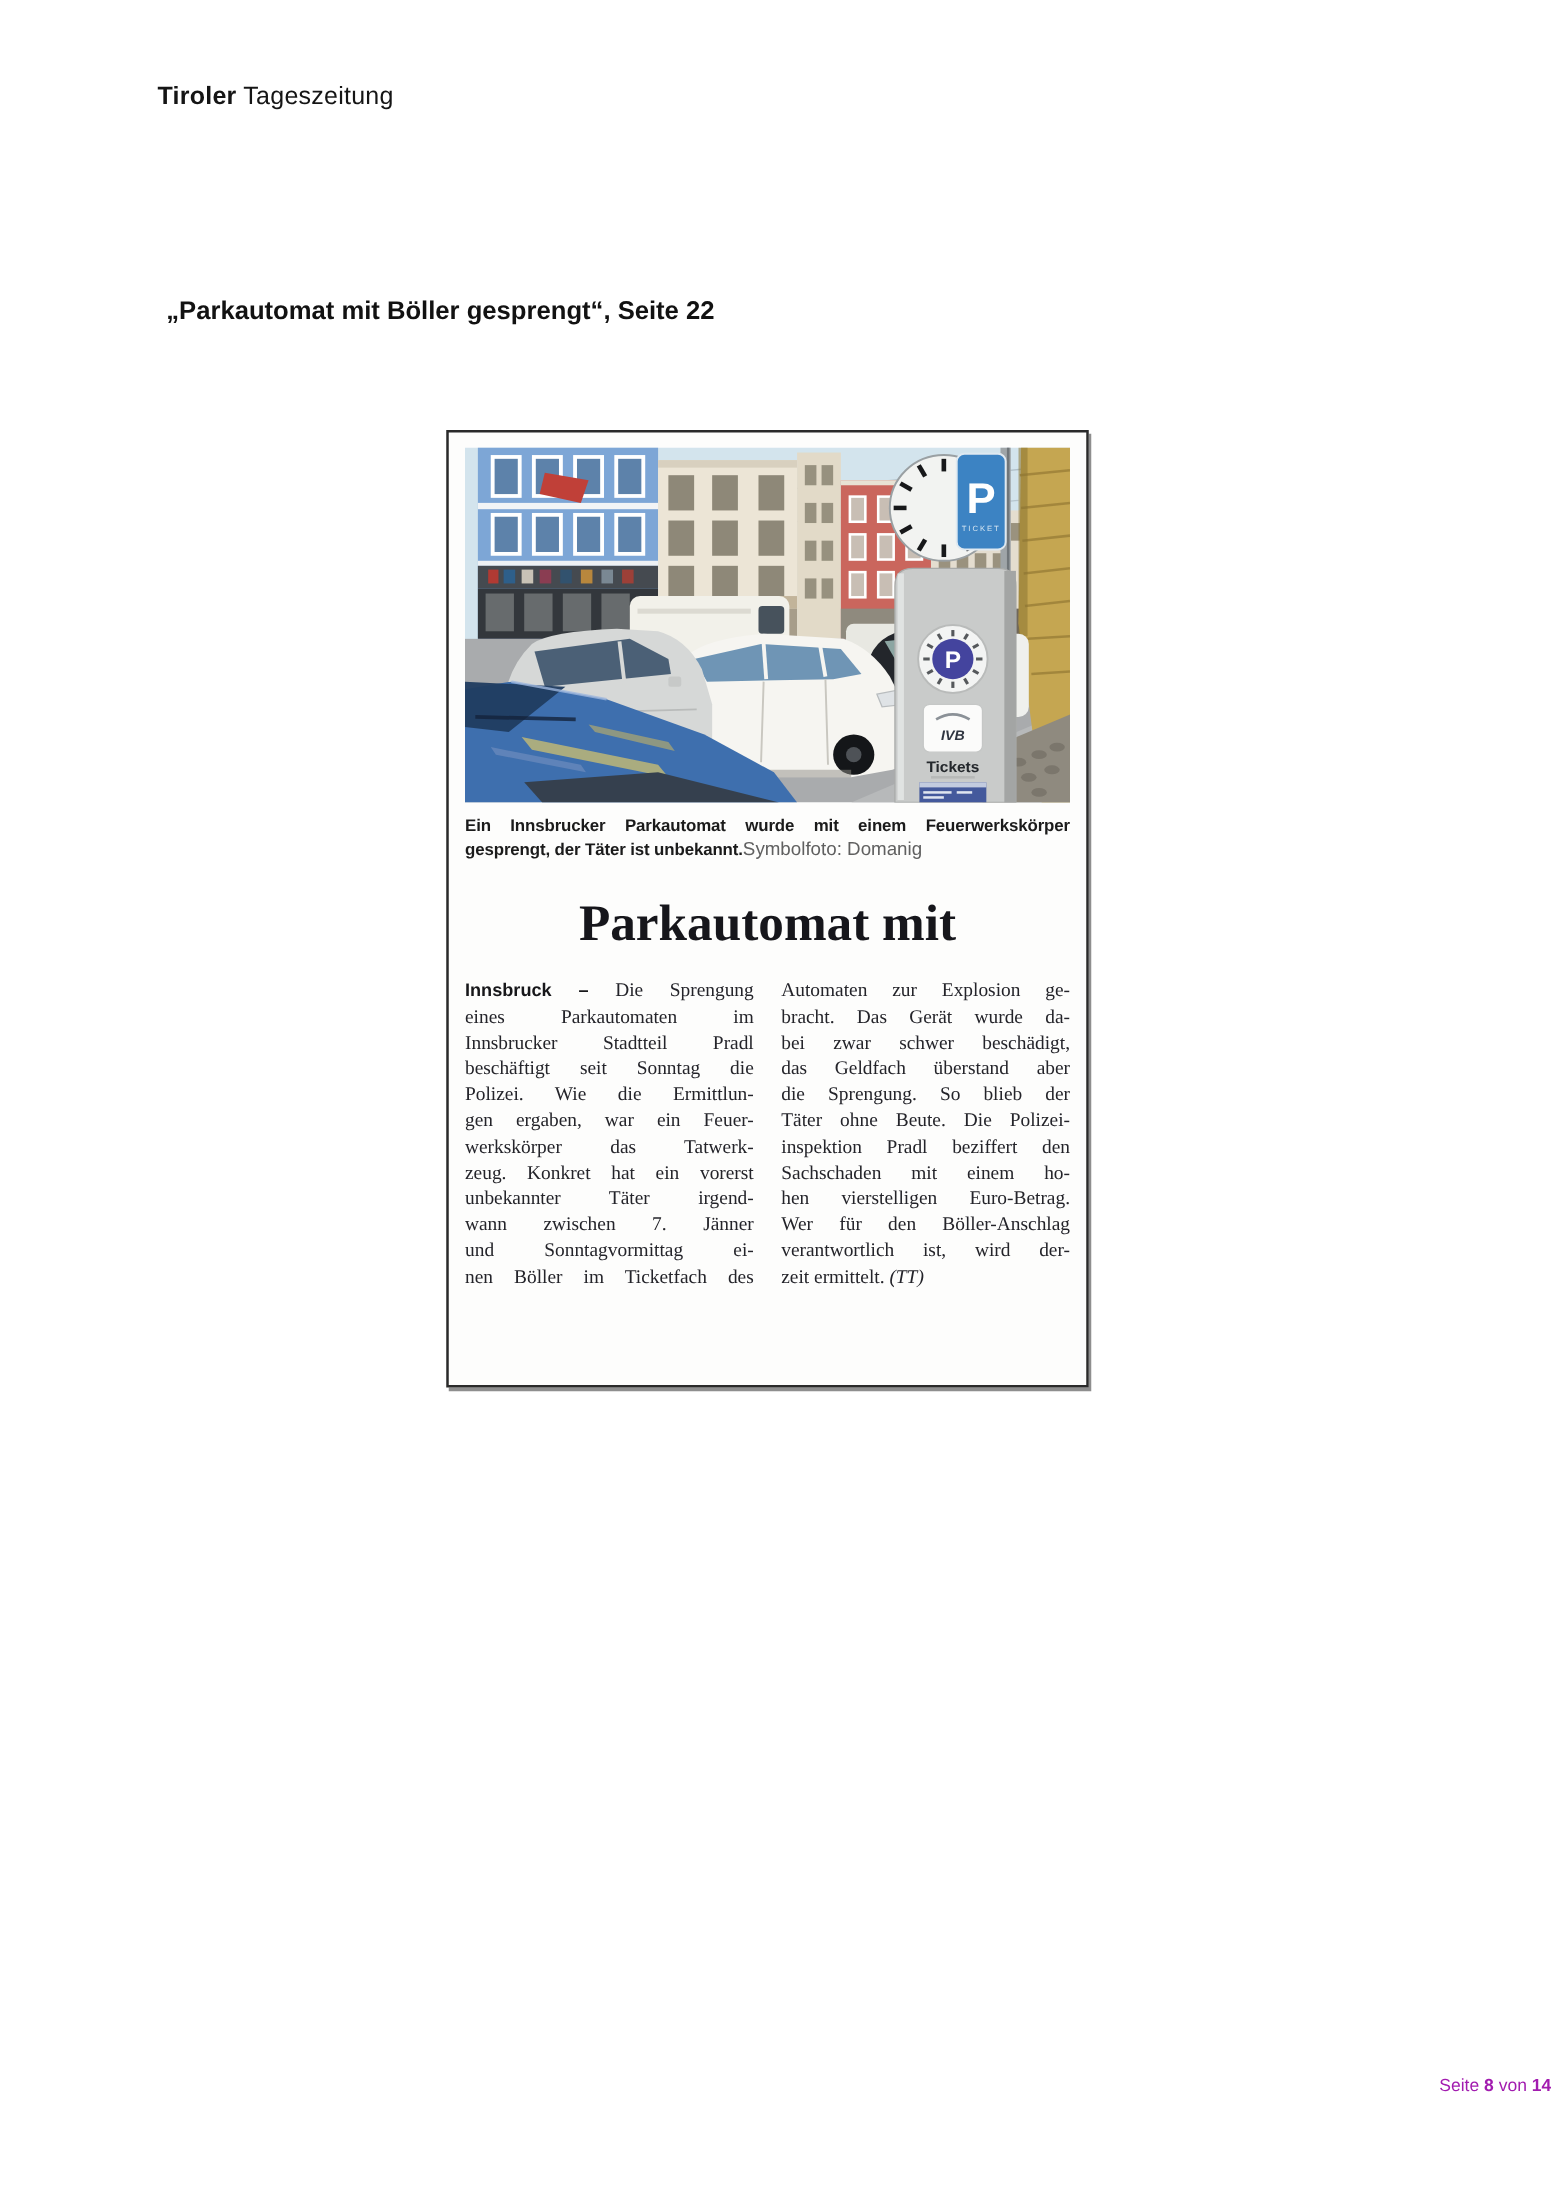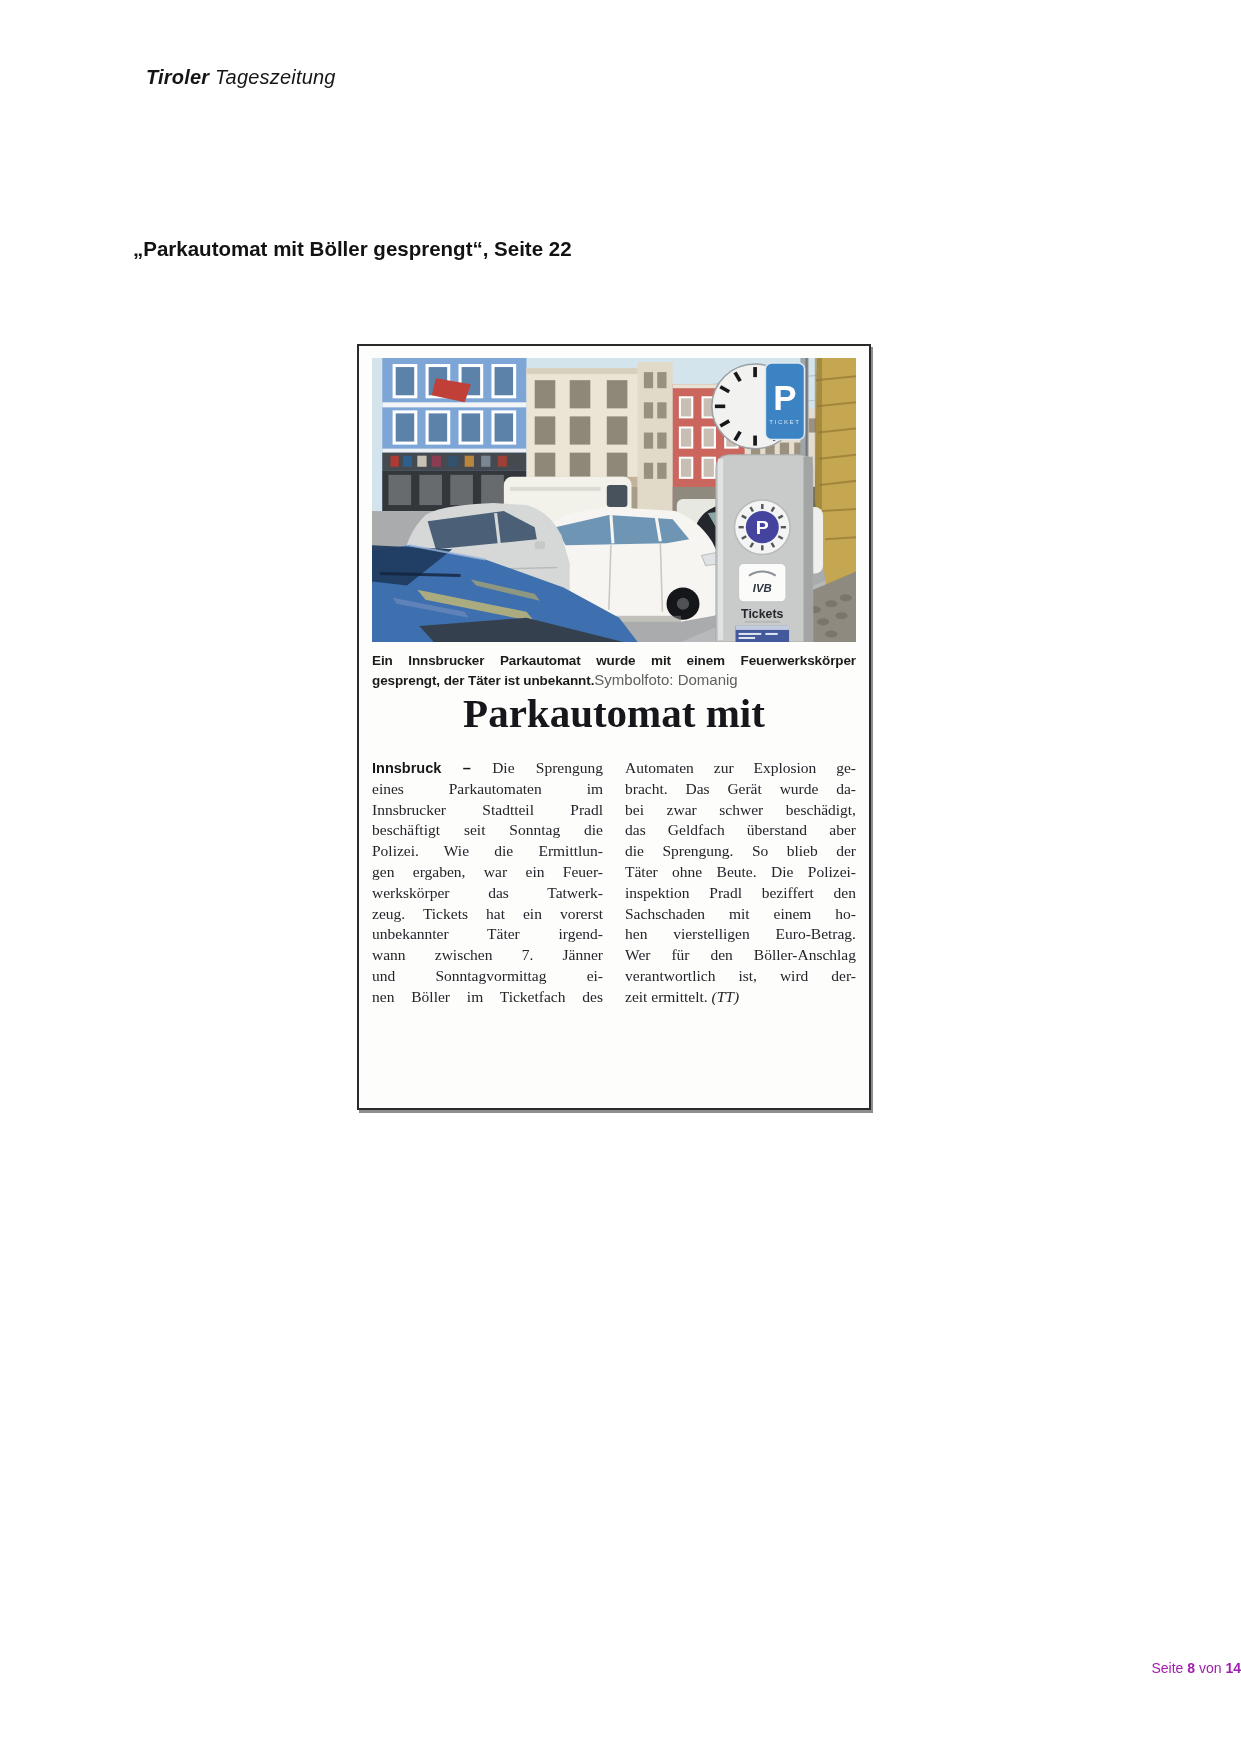--- a/index.html
+++ b/index.html
@@ -1,36 +1,36 @@
 <!DOCTYPE html>
 <html lang="de" style="--c-sky: #d3e4ed; --c-building_blue: #7da6d6; --c-building_cream: #ece5d6; --c-building_red: #ca665d; --c-wall_ochre: #c5a651; --c-street: #a9abad; --c-machine_gray: #c9cbca; --c-sign_blue: #3c83c3; --c-p_circle_blue: #44449e; --c-sticker_blue: #44599c; --c-car_blue: #3e6fae; --c-car_white: #f6f5f1; --c-car_silver: #d6d8d7; --c-car_dark: #23262b; --c-van_white: #f2f1ea;"><head>
 <meta charset="utf-8">
 <style>
   html,body{margin:0;padding:0;}
   body{
     width:1241px;height:1754px;position:relative;background:#ffffff;
     font-family:"Liberation Sans",sans-serif;color:#111;overflow:hidden;
   }
-  .brand{position:absolute;left:146px;top:66px;font-size:20px;letter-spacing:.2px;color:#151515;font-style:italic;}
+  .brand{position:absolute;left:126px;top:66px;font-size:20px;letter-spacing:.2px;color:#151515;}
   .brand .b{font-weight:700;}
   .article-ref{position:absolute;left:133px;top:237px;font-size:20.5px;font-weight:700;color:#121212;}
 
   .clipping{
     position:absolute;left:357px;top:344px;width:514px;height:766px;box-sizing:border-box;
     background:#fdfdfc;border:2px solid #2a2a2a;box-shadow:2px 3px 0 rgba(50,50,50,.55);
     padding:12px 13px 14px;
   }
   .photo{width:100%;height:284px;display:block;}
 
   .caption{margin-top:9px;font-size:13.5px;line-height:19px;font-weight:700;color:#1b1b1b;letter-spacing:-.1px;}
   .caption-l1{text-align:justify;text-align-last:justify;}
   .caption-l2{display:flex;align-items:baseline;}
   .credit{font-size:15px;font-weight:400;color:#606060;letter-spacing:0;}
 
-  .headline{text-align:center;font-family:"Liberation Serif",serif;
+  .headline{margin-top:26px;text-align:center;font-family:"Liberation Serif",serif;
     font-weight:700;font-size:41px;line-height:47px;color:#16161b;}
 
   .body-cols{margin-top:21px;display:flex;gap:22px;font-family:"Liberation Serif",serif;
     font-size:15.5px;line-height:20.8px;color:#24242a;}
   .col{flex:1;min-width:0;}
   .jline{text-align:justify;text-align-last:justify;}
   .jline.plain{text-align:left;text-align-last:left;}
   .lead{font-family:"Liberation Sans",sans-serif;font-weight:700;font-size:14.5px;color:#17171a;}
   .sign-tt{font-style:italic;}
 
@@ -331,21 +331,21 @@
       <div class="jline">
         <b class="lead">Innsbruck –</b><span> Die Sprengung</span>
       </div>
       <div>
           <div class="jline">eines Parkautomaten im</div>
           <div class="jline">Innsbrucker Stadtteil Pradl</div>
           <div class="jline">beschäftigt seit Sonntag die</div>
           <div class="jline">Polizei. Wie die Ermittlun-</div>
           <div class="jline">gen ergaben, war ein Feuer-</div>
           <div class="jline">werkskörper das Tatwerk-</div>
-          <div class="jline">zeug. Tickets hat ein vorerst</div>
+          <div class="jline">zeug. Konkret hat ein vorerst</div>
           <div class="jline">unbekannter Täter irgend-</div>
           <div class="jline">wann zwischen 7. Jänner</div>
           <div class="jline">und Sonntagvormittag ei-</div>
           <div class="jline">nen Böller im Ticketfach des</div>
         </div>
     </div>
     <div class="col">
       <div>
           <div class="jline">Automaten zur Explosion ge-</div>
           <div class="jline">bracht. Das Gerät wurde da-</div>

